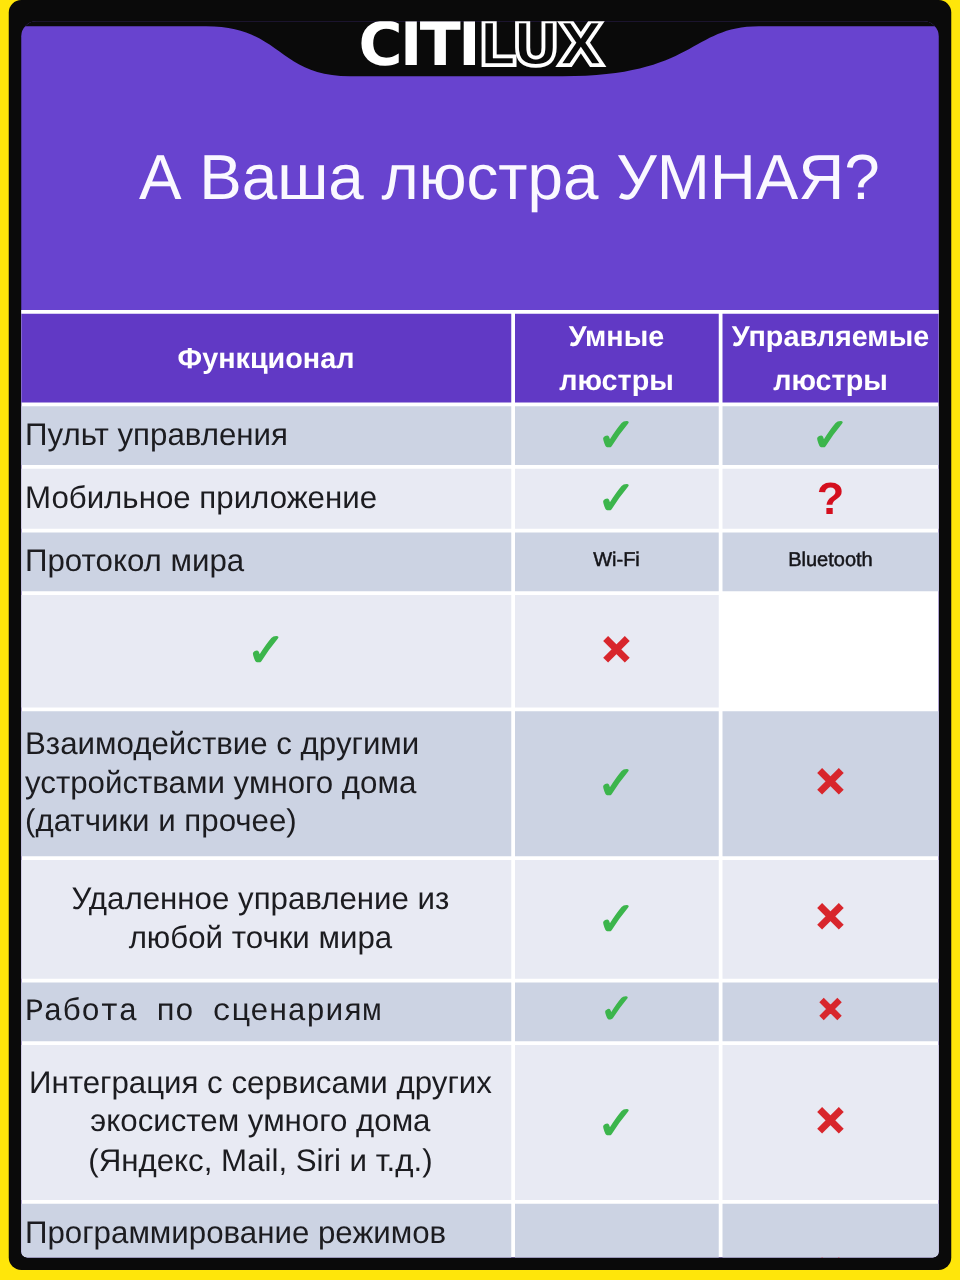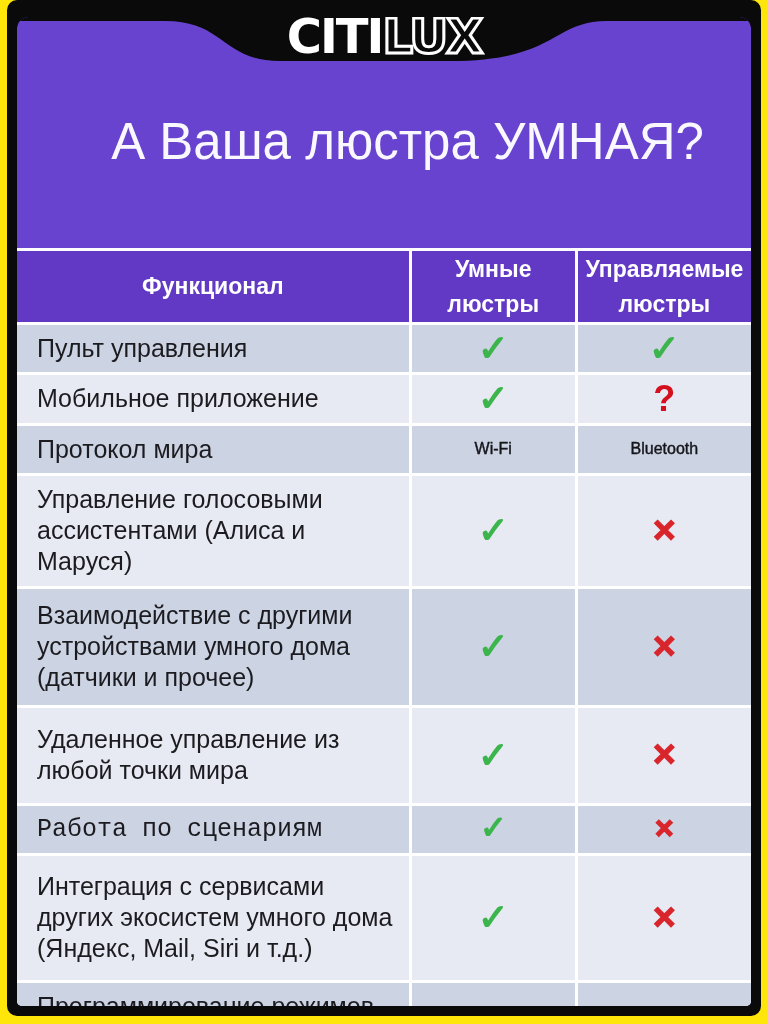--- a/index.html
+++ b/index.html
@@ -84,25 +84,25 @@
     color:#fff;
     font-weight:bold;
     font-size:23px;
     line-height:1.5;
     text-align:center;
     min-height:71px;
   }
   .header-row .htext{width:min-content;margin:auto;}
   .header-row .htext.one{width:auto;}
   .row.dark  .cell{background:var(--row-dark);}
-  .row.light .cell{background:var(--row-light);}
+  .row.light .cell{background:var(--row-light);text-align:center;}
   .feature{
     justify-content:flex-start;
     text-align:left;
-    padding:8px 12px 8px 20px;
+    padding:8px 12px 8px 3px;
     font-size:25px;
     line-height:1.25;
     color:var(--ink);
   }
   .r-small{min-height:41px;}
   .r-2line{min-height:90px;}
   .r-3line{min-height:116px;}
   .r-2line-b{min-height:95px;}
   .r-tiny{min-height:38px;font-family:Liberation Mono, monospace;}
   .r-3line-b{min-height:124px;}
@@ -192,23 +192,20 @@
         </div>
       <div class="cell r-small">
         <span class="mark" data-type="text">Wi-Fi</span>
         </div>
       <div class="cell r-small">
         <span class="mark" data-type="text">Bluetooth</span>
         </div>
     </div>
 
     <div class="row light">
-      <div class="cell feature r-2line">
-          <span>Управление голосовыми ассистентами (Алиса и Маруся)</span>
-        </div>
       <div class="cell r-2line">
         <span class="mark" data-type="check">✓</span>
         </div>
       <div class="cell r-2line">
         <span class="mark" data-type="cross">✕</span>
         </div>
     </div>
 
     <div class="row dark">
       <div class="cell feature r-3line">

